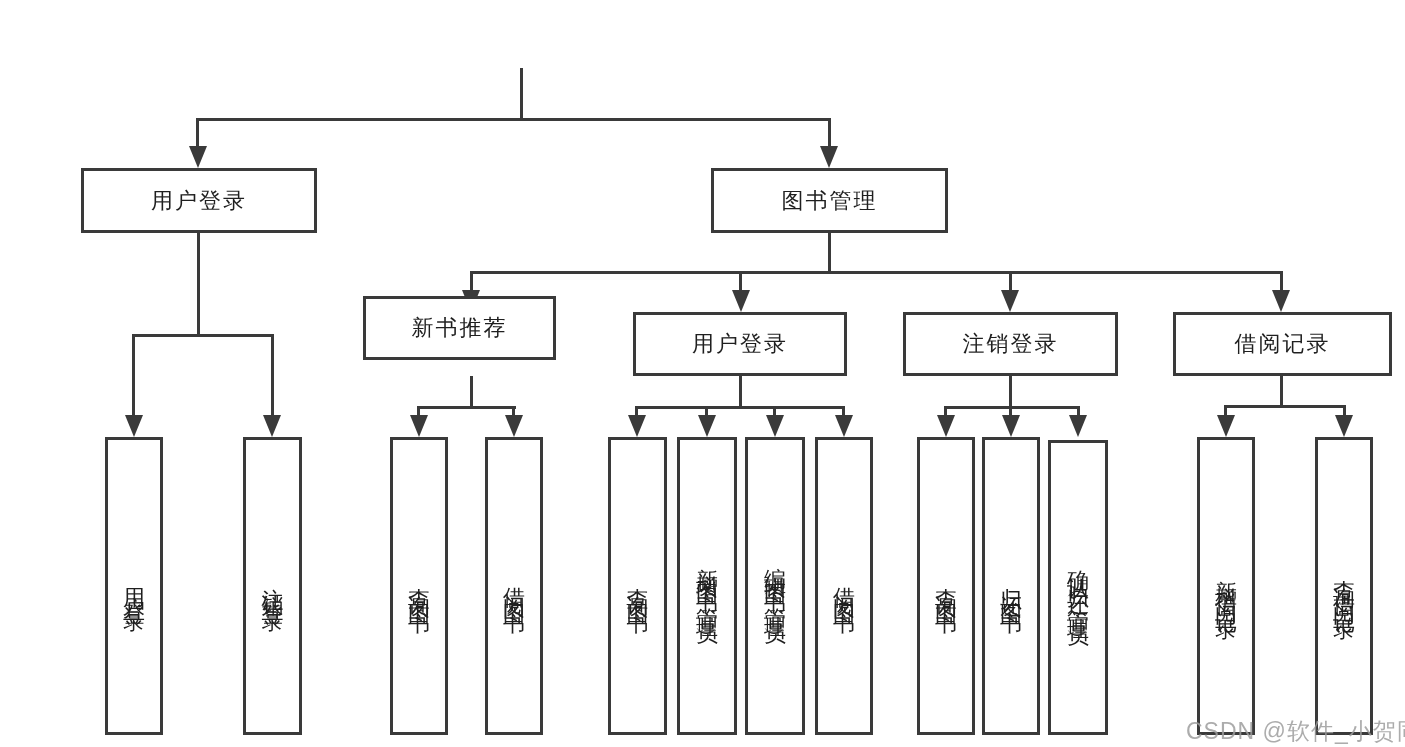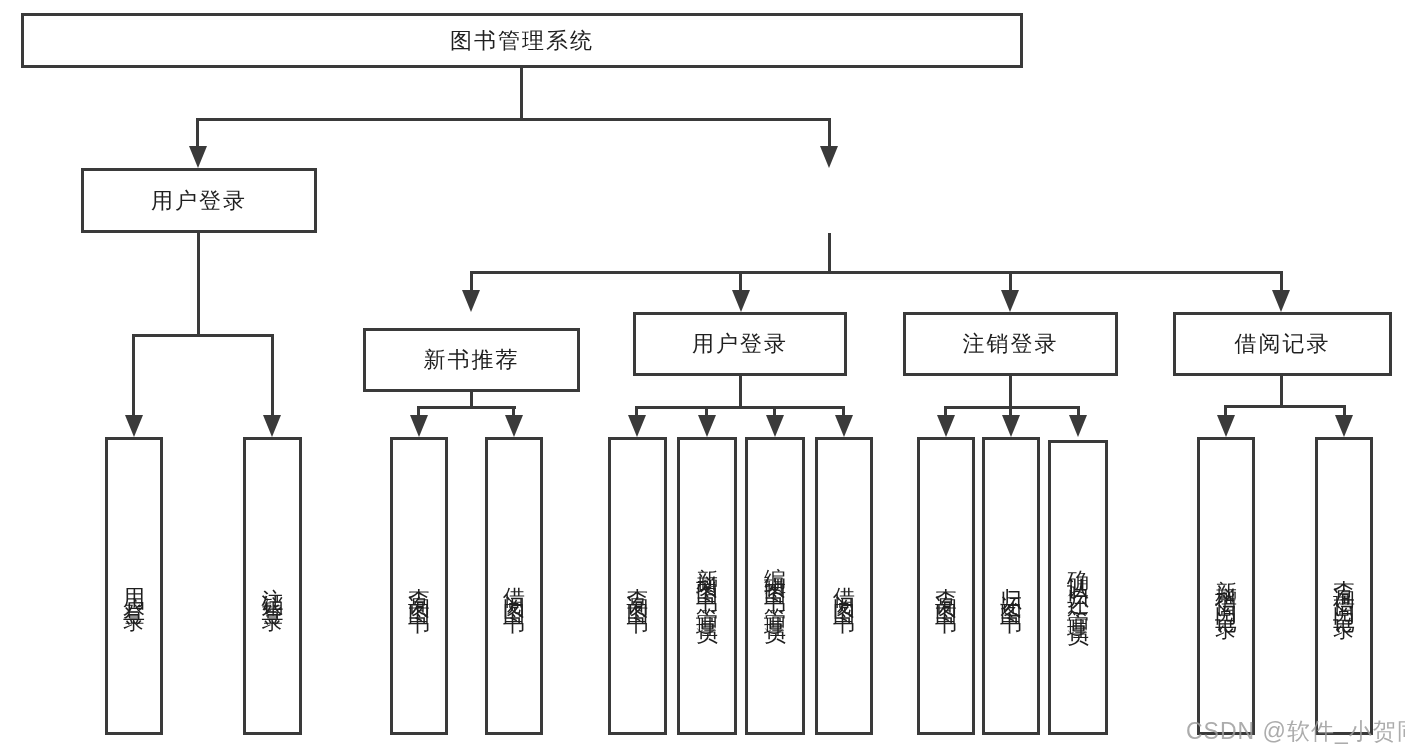--- a/index.html
+++ b/index.html
@@ -30,50 +30,50 @@
     position:absolute; left:1186px; top:716px; z-index:5;
     font-size:23px; color:rgba(158,158,158,0.85); letter-spacing:1px;
     white-space:nowrap;
   }
 </style>
 </head>
 <body>
 
 <div id="canvas">
 
-  <div class="box" style="left:21px;top:13px;width:1002px;height:55px">图书管理系统</div>
 
   <div class="vline" style="left:520px;top:68px;height:52px"></div>
   <div class="hline" style="left:196px;top:118px;width:635px"></div>
   <div class="vline" style="left:196px;top:118px;height:32px"></div>
   <div class="arrow" style="left:189px;top:146px"></div>
   <div class="vline" style="left:828px;top:118px;height:32px"></div>
   <div class="arrow" style="left:820px;top:146px"></div>
 
   <div class="box" style="left:81px;top:168px;width:236px;height:65px">用户登录</div>
+  <div class="box" style="left:711px;top:168px;width:237px;height:65px">图书管理</div>
 
   <div class="vline" style="left:197px;top:233px;height:103px"></div>
   <div class="hline" style="left:132px;top:334px;width:142px"></div>
   <div class="vline" style="left:132px;top:334px;height:85px"></div>
   <div class="arrow" style="left:125px;top:415px"></div>
   <div class="vline" style="left:271px;top:334px;height:85px"></div>
   <div class="arrow" style="left:263px;top:415px"></div>
 
   <div class="vline" style="left:828px;top:233px;height:40px"></div>
   <div class="hline" style="left:470px;top:271px;width:813px"></div>
   <div class="vline" style="left:470px;top:271px;height:22px"></div>
   <div class="arrow" style="left:462px;top:290px"></div>
   <div class="vline" style="left:739px;top:271px;height:22px"></div>
   <div class="arrow" style="left:732px;top:290px"></div>
   <div class="vline" style="left:1009px;top:271px;height:22px"></div>
   <div class="arrow" style="left:1001px;top:290px"></div>
   <div class="vline" style="left:1280px;top:271px;height:22px"></div>
   <div class="arrow" style="left:1272px;top:290px"></div>
 
-  <div class="box" style="left:363px;top:328px;width:217px;height:64px">新书推荐</div>
+  <div class="box" style="left:363px;top:296px;width:193px;height:64px">新书推荐</div>
   <div class="box" style="left:633px;top:312px;width:214px;height:64px">用户登录</div>
   <div class="box" style="left:903px;top:312px;width:215px;height:64px">注销登录</div>
   <div class="box" style="left:1173px;top:312px;width:219px;height:64px">借阅记录</div>
 
   <div class="vline" style="left:470px;top:376px;height:33px"></div>
   <div class="hline" style="left:417px;top:406px;width:99px"></div>
   <div class="vline" style="left:417px;top:406px;height:12px"></div>
   <div class="arrow" style="left:410px;top:415px"></div>
   <div class="vline" style="left:512px;top:406px;height:12px"></div>
   <div class="arrow" style="left:505px;top:415px"></div>

